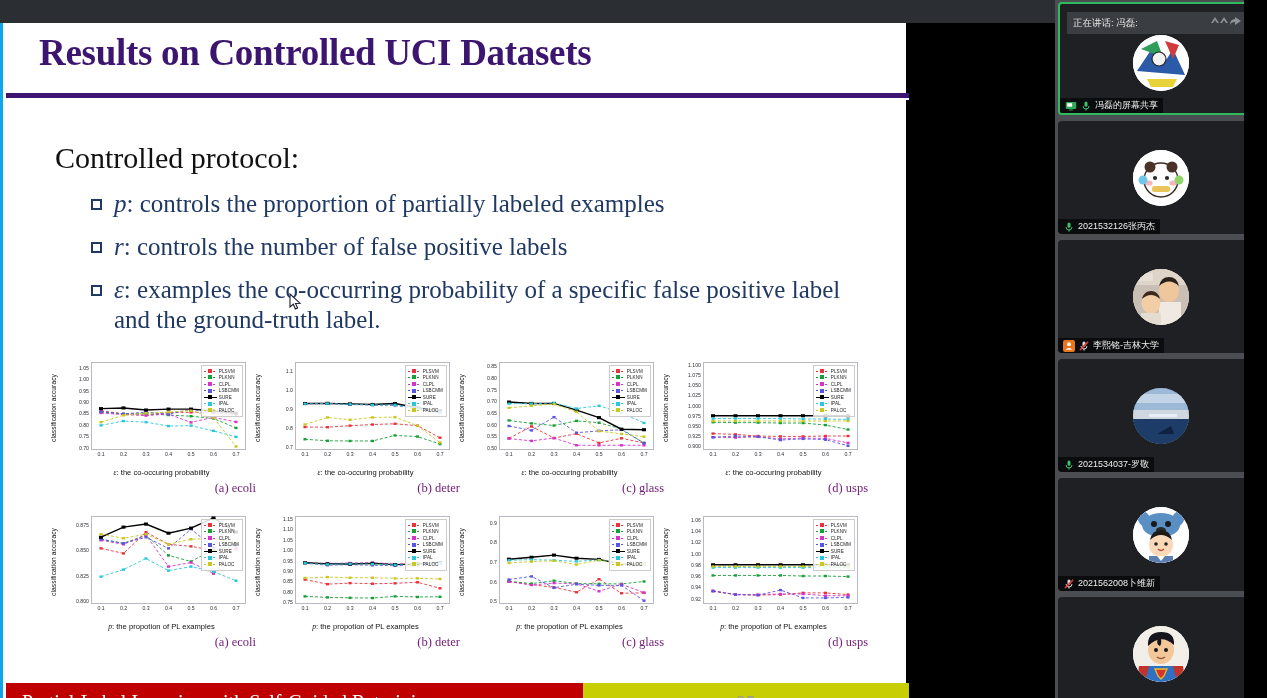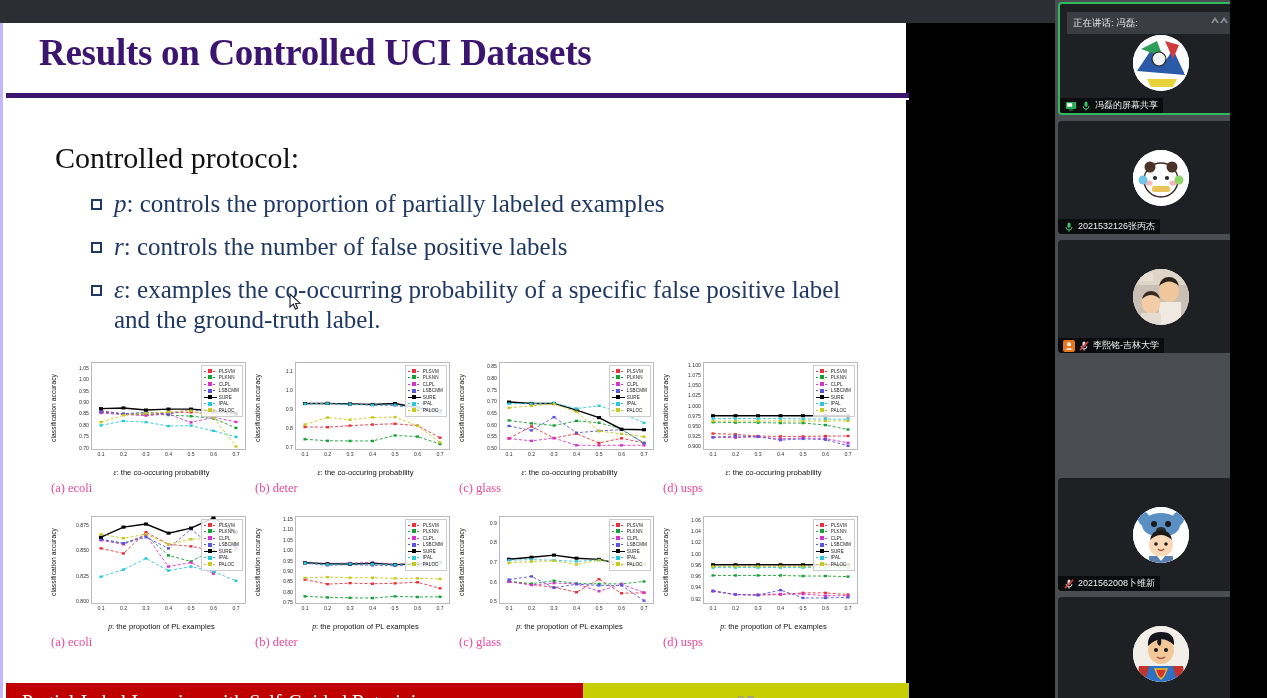--- a/index.html
+++ b/index.html
@@ -15,21 +15,21 @@
   }
 
   
   .share-area {
     position:absolute; left:0; top:23px; width:1055px; height:675px;
     background:#000;
   }
   .slide {
     position:absolute; left:0; top:0; width:906px; height:675px;
     background:#ffffff;
-    border-left:3px solid #c4b5fd;
+    border-left:3px solid #0ea5e9;
   }
 
   
   .title-band {
     position:absolute; left:3px; top:0; right:0; height:68px;
     background:#fff;
   }
   .slide-title {
     position:absolute; left:33px; top:8px;
     font-family:"Liberation Serif", serif;
@@ -93,22 +93,22 @@
     font-size:6.6px; color:#111; letter-spacing:0.1px;
     text-align:center;
   }
   .xlab {
     position:absolute; left:18px; top:112px; width:185px;
     text-align:center; font-size:7.6px; color:#111;
   }
   .xlab i { font-family:"Liberation Serif", serif; }
   .caption {
     position:absolute; left:0; top:128px; width:205px;
-    text-align:left; font-family:"Liberation Serif", serif;
-    font-size:12.5px; color:#ec4899;
+    text-align:right; font-family:"Liberation Serif", serif;
+    font-size:12.5px; color:#701a75;
   }
   .axes {
     position:absolute; left:40px; top:6px; width:155px; height:88px;
     border:0.8px solid #b9b9c6; background:#fff;
   }
   .ytick {
     position:absolute; right:calc(100% + 3px);
     font-size:5.2px; color:#333; white-space:nowrap;
     transform:translateY(-50%);
   }
@@ -154,21 +154,21 @@
     position:absolute; left:0; right:0; top:9px;
     text-align:center; font-family:"Liberation Serif", serif;
     font-size:19px; color:#9a9a9a;
   }
 
   
   .cursor { position:absolute; left:286px; top:270px; width:13px; height:18px; }
 
   
   .panel {
-    position:absolute; left:1055px; top:0; width:175px; height:698px;
+    position:absolute; left:1055px; top:0; width:189px; height:698px;
     background:#4a4d52; overflow:hidden;
   }
   .tile {
     position:absolute; left:3px; width:206px; height:113px;
     background:#1f2023; border-radius:4px; overflow:hidden;
   }
   .tile.active { border:2px solid #2fbb5d; background:#1f2023; }
   .tile .speak-bar {
     position:absolute; left:7px; top:8px; width:182px; height:22px;
     background:#3a3d42; display:flex; align-items:center;
@@ -1390,20 +1390,41 @@
             <svg class="icn" viewBox="0 0 16 16">
               <rect x="6" y="2" width="4" height="7" rx="2" fill="#d9d9d9"></rect>
               <path d="M4 8 a4 4 0 0 0 8 0" stroke="#d9d9d9" stroke-width="1.3" fill="none"></path>
               <rect x="7.3" y="11.5" width="1.4" height="2.6" fill="#d9d9d9"></rect>
               <line x1="2.5" y1="13.5" x2="13.5" y2="2.5" stroke="#e03b3b" stroke-width="1.9"></line>
             </svg>
           </span>
           <span class="nm">李熙铭-吉林大学</span>
         </div>
       </div>
+      <div class="tile" style="top: 359px;">
+        <div class="avatar"><svg viewBox="0 0 56 56" width="56" height="56">
+            <rect width="56" height="56" fill="#17355e"></rect>
+            <rect width="56" height="22" fill="#9db9d8"></rect>
+            <rect y="6" width="56" height="9" fill="#c3d4e6"></rect>
+            <rect y="22" width="56" height="9" fill="#cfd8e0"></rect>
+            <rect y="31" width="56" height="25" fill="#1e3c68"></rect>
+            <path d="M24 46 L38 38 L41 46 Z" fill="#0e2242"></path>
+            <rect x="16" y="26" width="28" height="3" fill="#e8eef5"></rect>
+          </svg></div>
+        <div class="namebar">
+          <span>
+            <svg class="icn" viewBox="0 0 16 16">
+              <rect x="6" y="2" width="4" height="7" rx="2" fill="#3fc06a"></rect>
+              <path d="M4 8 a4 4 0 0 0 8 0" stroke="#3fc06a" stroke-width="1.3" fill="none"></path>
+              <rect x="7.3" y="11.5" width="1.4" height="2.6" fill="#3fc06a"></rect>
+            </svg>
+          </span>
+          <span class="nm">2021534037-罗敬</span>
+        </div>
+      </div>
       <div class="tile" style="top: 478px;">
         <div class="avatar"><svg viewBox="0 0 56 56" width="56" height="56">
             <rect width="56" height="56" fill="#ffffff"></rect>
             <ellipse cx="28" cy="18" rx="19" ry="12" fill="#5a8fc4"></ellipse>
             <ellipse cx="11" cy="12" rx="6" ry="8" fill="#5a8fc4" transform="rotate(-25 11 12)"></ellipse>
             <ellipse cx="45" cy="12" rx="6" ry="8" fill="#5a8fc4" transform="rotate(25 45 12)"></ellipse>
             <circle cx="21" cy="17" r="3" fill="#1a1a1a"></circle>
             <circle cx="35" cy="17" r="3" fill="#1a1a1a"></circle>
             <ellipse cx="28" cy="23" rx="5" ry="3" fill="#2b2b2b"></ellipse>
             <ellipse cx="28" cy="38" rx="12" ry="12" fill="#fbd9b8"></ellipse>

